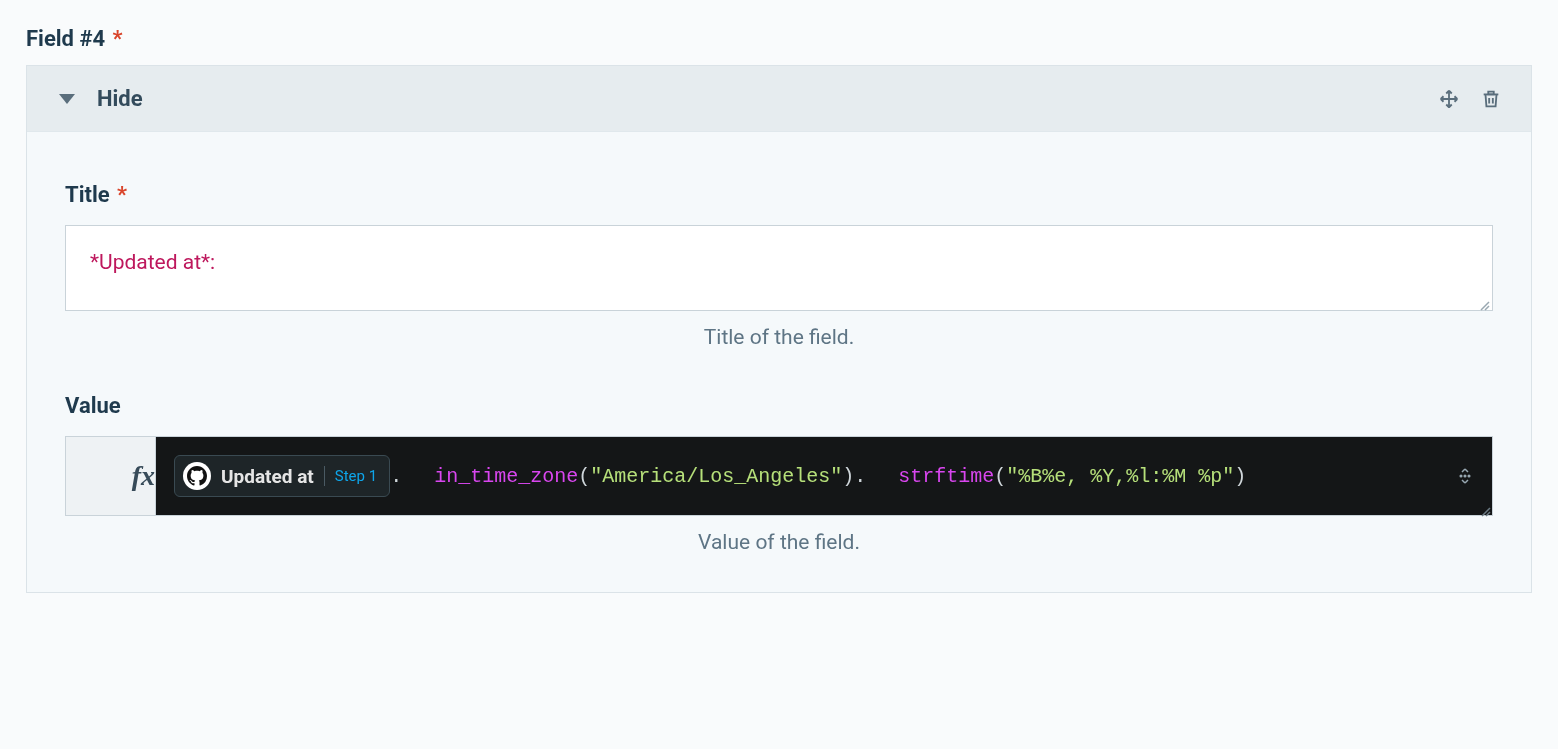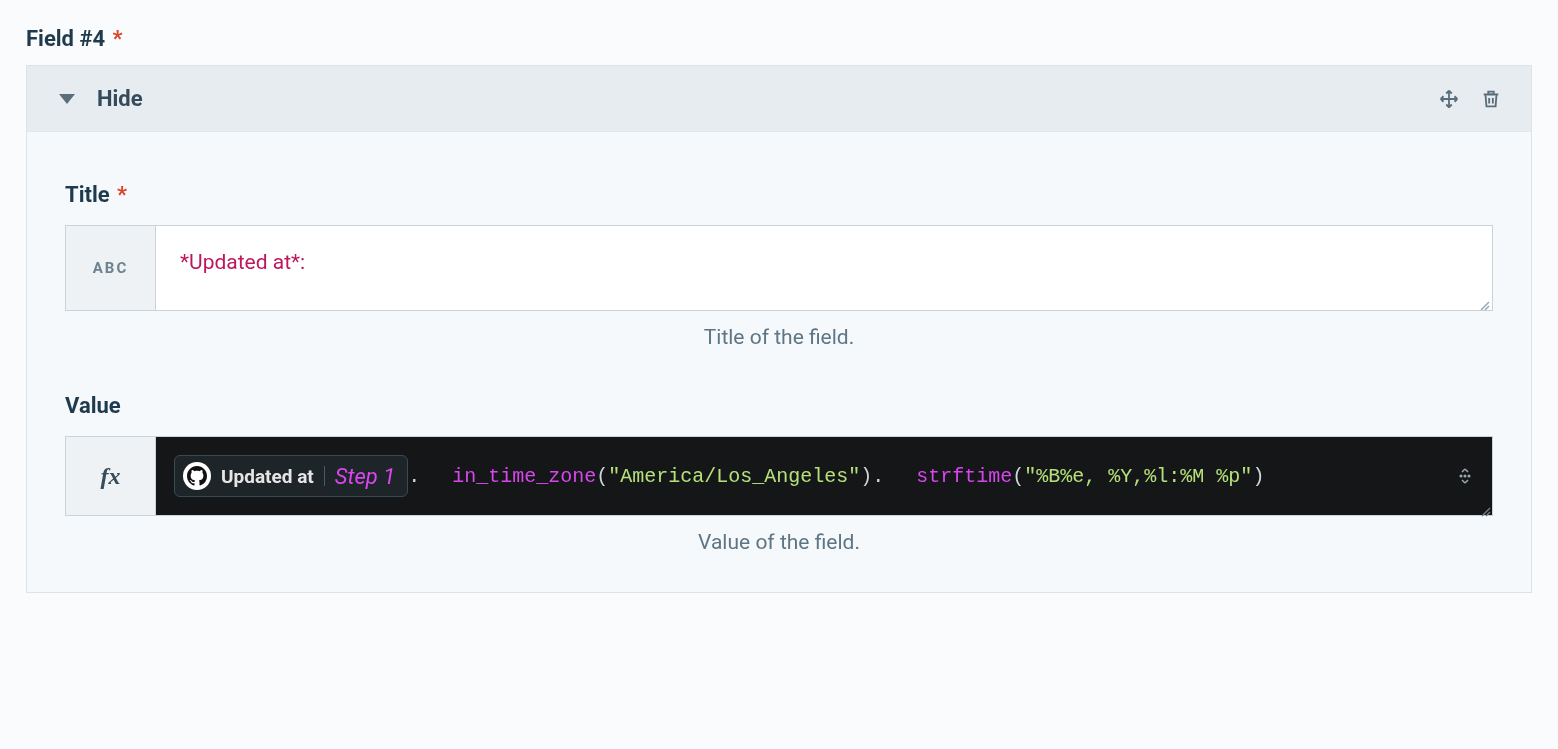--- a/index.html
+++ b/index.html
@@ -126,28 +126,28 @@
     display: flex;
     border: 1px solid #c9d3d9;
     background: #141617;
     position: relative;
   }
   .formula-prefix {
     width: 90px;
     min-width: 90px;
     display: flex;
     align-items: center;
-    justify-content: center;
+    justify-content: flex-end;
     background: #eef2f4;
     border-right: 1px solid #c9d3d9;
     color: #374b59;
     font-family: "Georgia", "Times New Roman", serif;
     font-style: italic;
     font-weight: 700;
-    font-size: 24px;
+    font-size: 28px;
   }
   .formula-body {
     flex: 1;
     display: flex;
     align-items: center;
     padding: 18px 18px 18px 18px;
     gap: 0;
     font-family: "SFMono-Regular", Consolas, "Liberation Mono", Menlo, monospace;
     font-size: 20px;
     color: #e6e6e6;
@@ -172,21 +172,21 @@
     color: #111;
     display: inline-flex;
     align-items: center;
     justify-content: center;
   }
   .pill .gh-icon svg { width: 20px; height: 20px; }
   .pill .pill-title { font-weight: 700; font-size: 19px; color:#e5e5e5; }
   .pill .pill-sep {
     width: 1px; height: 20px; background: #4a5a63;
   }
-  .pill .pill-step { font-size: 22px; color: #d946ef; font-style: italic; }
+  .pill .pill-step { font-size: 15px; color: #0ea5e9; }
 
   .code { white-space: pre; }
   .tok-punc { color: #cfd6da; }
   .tok-method { color: #d946ef; margin-left: 32px; }
   .tok-string { color: #b6e07a; }
 
   .vresize-icon {
     margin-left: auto;
     padding-left: 14px;
     color: #97a7b1;
@@ -237,23 +237,20 @@
   </div>
 
   <div class="panel-body">
 
     <div class="form-group">
       <label class="form-label">
         <span>Title</span>
         <span class="req">*</span>
       </label>
       <div class="input-row">
-        <div class="input-prefix">
-          <span>ABC</span>
-        </div>
         <textarea class="text-input" rows="1" style="">*Updated at*:</textarea>
         <span class="resize-handle">
           <svg viewBox="0 0 14 14">
               <path d="M13 5L5 13M13 9L9 13" stroke="#9aa8b1" stroke-width="1.5"></path>
             </svg>
         </span>
       </div>
       <div class="help-text">Title of the field.</div>
     </div>
 

